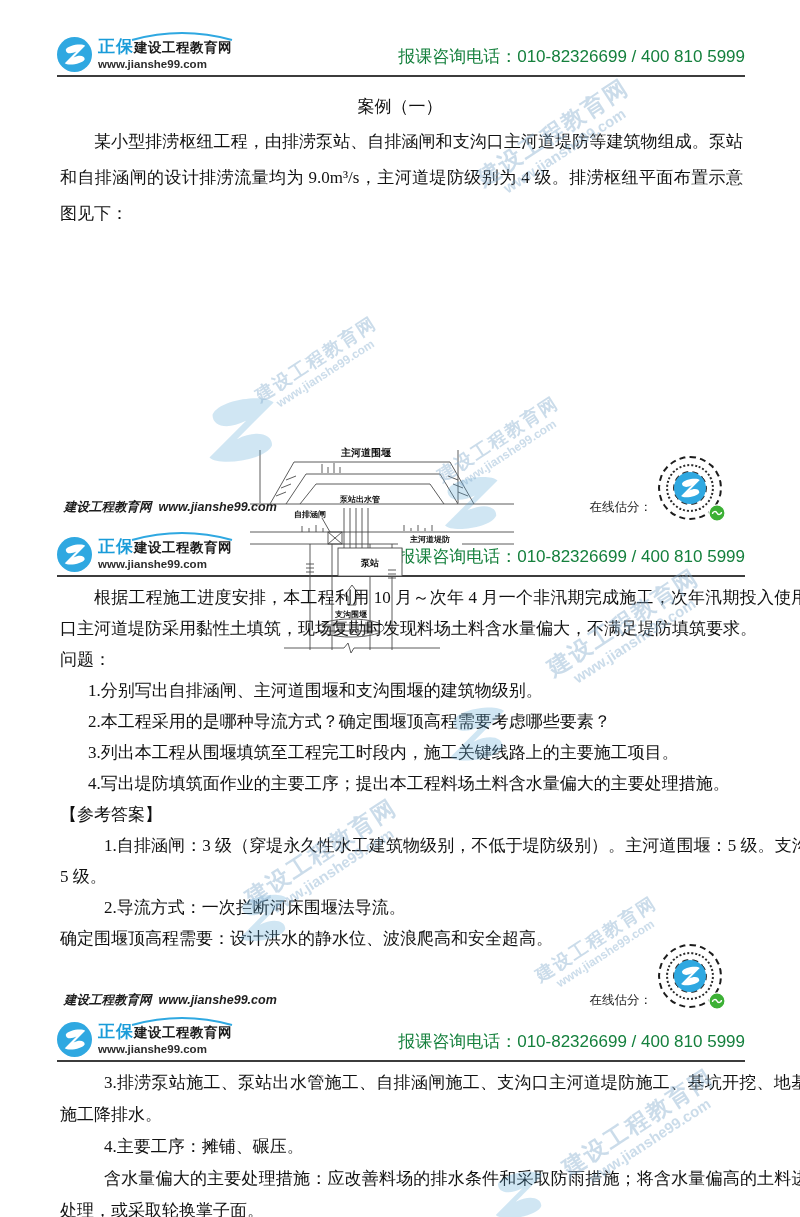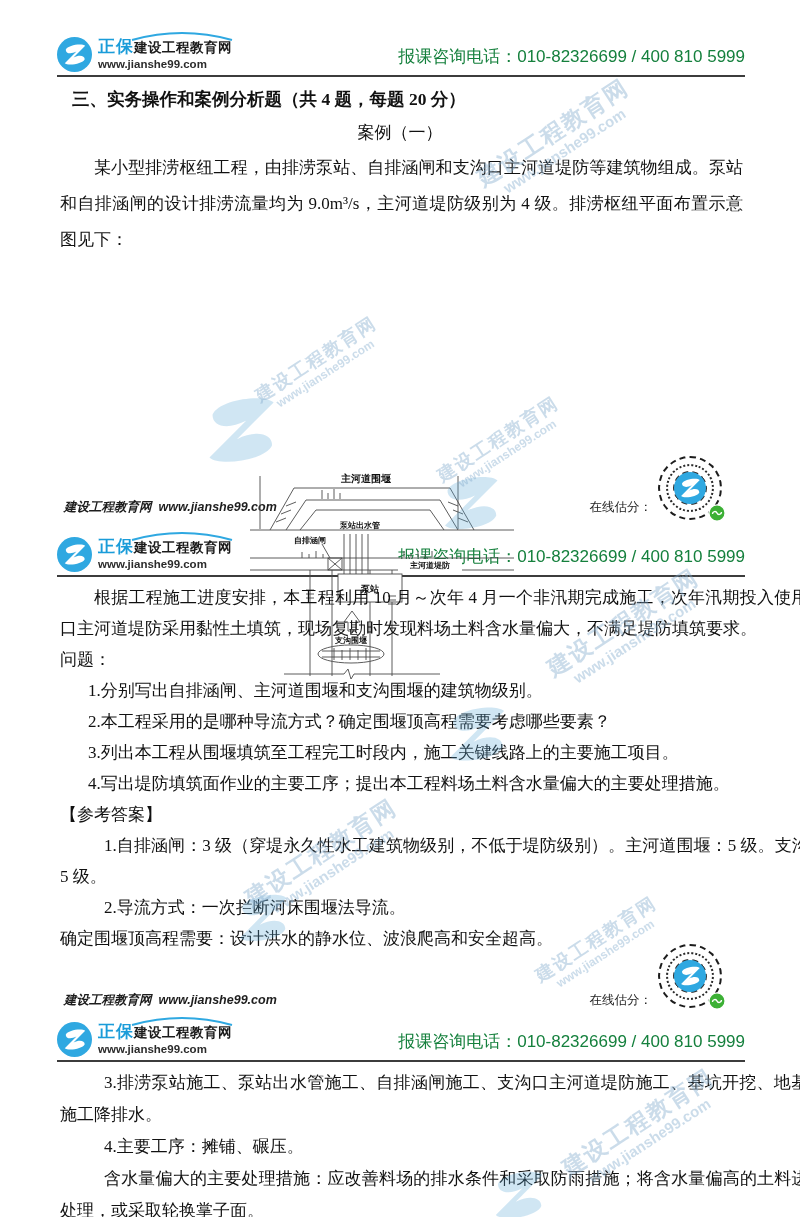--- a/index.html
+++ b/index.html
@@ -149,21 +149,20 @@
             <div class="url">www.jianshe99.com</div>
           </div>
         </div>
         <div class="phone">
           <span>报课咨询电话：</span><span>010-82326699 / 400 810 5999</span>
         </div>
       </div>
     </div>
 
     <div class="content1 txt-layer">
-      <div class="sec-title">三、实务操作和案例分析题（共 4 题，每题 20 分）</div>
       <div class="case-title">案例（一）</div>
       <div class="para1">某小型排涝枢纽工程，由排涝泵站、自排涵闸和支沟口主河道堤防等建筑物组成。泵站和自排涵闸的设计排涝流量均为 9.0m³/s，主河道堤防级别为 4 级。排涝枢纽平面布置示意图见下：</div>
     </div>
 
     <div class="diagram-wrap txt-layer">
       <svg class="diagram" viewBox="0 0 268 218">
         <g fill="none" stroke="#4a4a4a" stroke-width="0.9">
           <line x1="12" y1="4" x2="12" y2="57"></line>
           <line x1="210" y1="4" x2="210" y2="57"></line>
 

